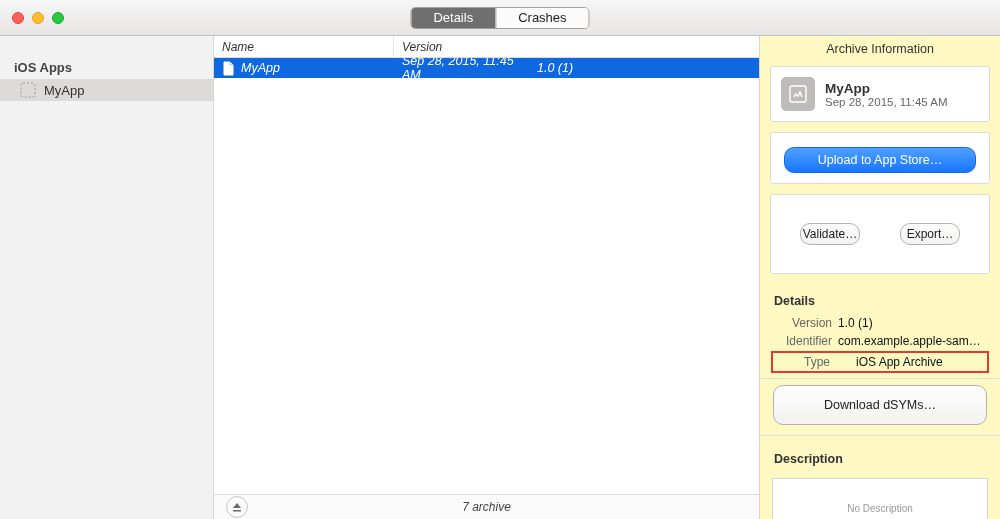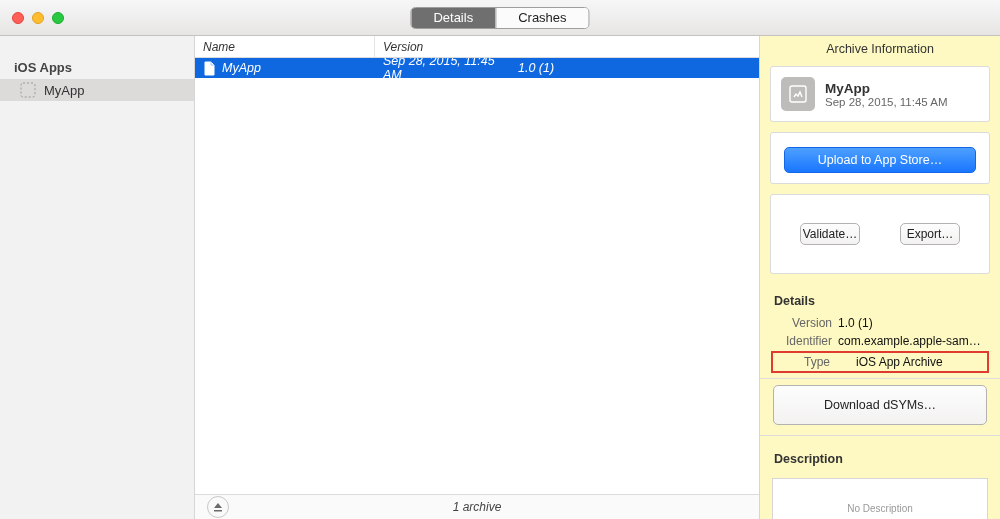--- a/index.html
+++ b/index.html
@@ -28,21 +28,21 @@
     cursor:default;
   }
   .segmented .seg.active { background:#6f6f6f; color:#fff; }
   .segmented .seg + .seg { border-left:1px solid #9f9e9d; }
 
   
   .main { display:flex; height: calc(100% - 36px); }
 
   
   .sidebar {
-    width: 195px; background:#f3f2f2; border-right:1px solid #d8d6d5;
+    width: 214px; background:#f3f2f2; border-right:1px solid #d8d6d5;
     display:flex; flex-direction:column;
   }
   .sidebar-head { height:20px; }
   .sidebar-heading {
     padding: 4px 12px 4px 14px; font-weight:600; color:#444; font-size:13px;
   }
   .sidebar-item {
     display:flex; align-items:center; gap:8px; padding:3px 12px 3px 20px;
     font-size:13px; color:#333;
   }
@@ -94,21 +94,21 @@
   .app-icon {
     width:34px; height:34px; border-radius:5px; background:#bdbcbb;
     display:flex; align-items:center; justify-content:center;
   }
   .app-icon svg { width:20px; height:20px; }
   .hdr-text .name { font-weight:700; font-size:13.5px; }
   .hdr-text .date { font-size:11.5px; color:#666; }
 
   .btn {
     display:block; width:calc(100% - 26px); margin:6px auto 10px auto;
-    height:26px; border-radius:5px; border:1px solid #b3b2b1;
+    height:26px; border-radius:10px; border:1px solid #b3b2b1;
     background:linear-gradient(#fdfdfd,#f3f2f1); font-size:12.5px; color:#222;
     cursor:default;
   }
   .btn.primary {
     background:linear-gradient(#4ea0ff,#1976ff); color:#fff; border:1px solid #1468e8;
   }
   .btn-row { display:flex; gap:8px; padding:0 13px 12px 13px;}
   .btn-row .btn { margin:16px; flex:1; height:22px; font-size:12px;}
 
   .section-h { font-weight:700; padding:10px 14px 6px 14px; }
@@ -175,21 +175,21 @@
       </div>
     </div>
     <div class="statusbar">
       <div class="status-left">
         <span class="eject-glyph">
           <svg width="12" height="12" viewBox="0 0 12 12">
               <path d="M6 2 L10 7 H2 Z M2 9 h8 v1.6 h-8 z" fill="#6c6b6a"></path>
             </svg>
         </span>
       </div>
-      <span>1 archive</span>
+      <span>7 archive</span>
     </div>
   </div>
 
   <div class="inspector">
     <div class="inspector-inner">
     <div class="inspector-title">Archive Information</div>
 
     <div class="card">
       <div class="hdr-row">
         <div class="app-icon">

